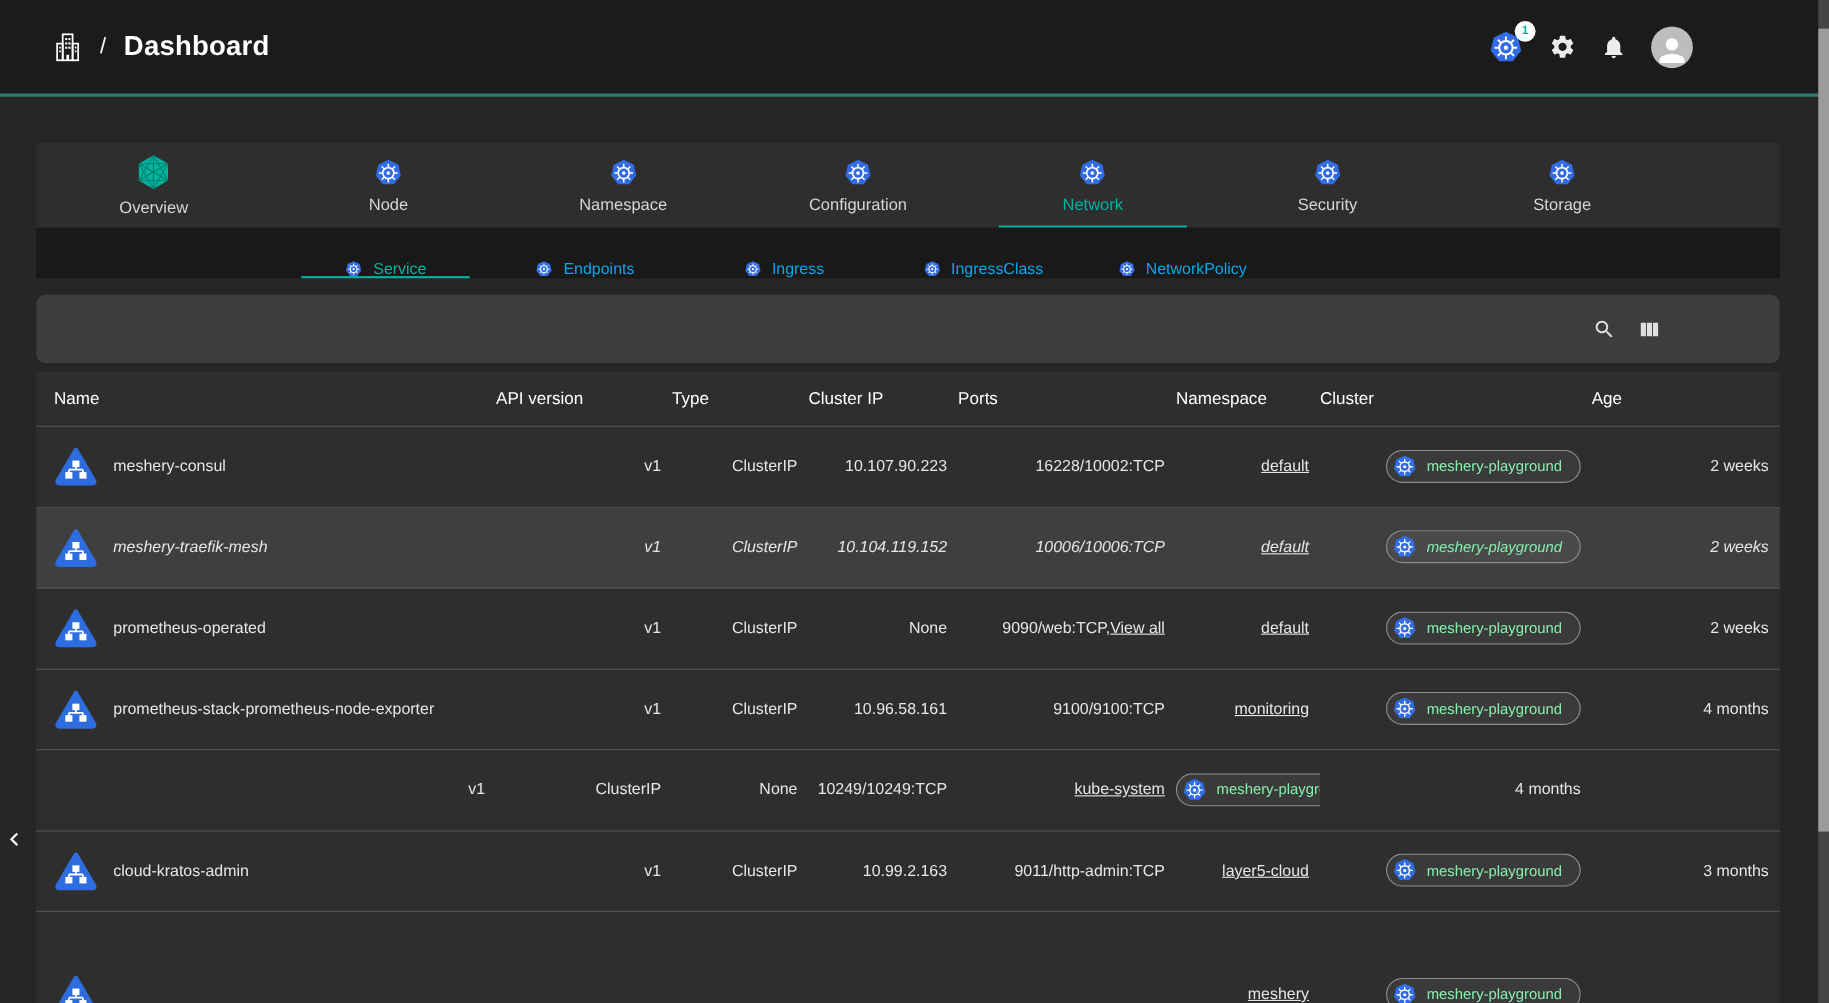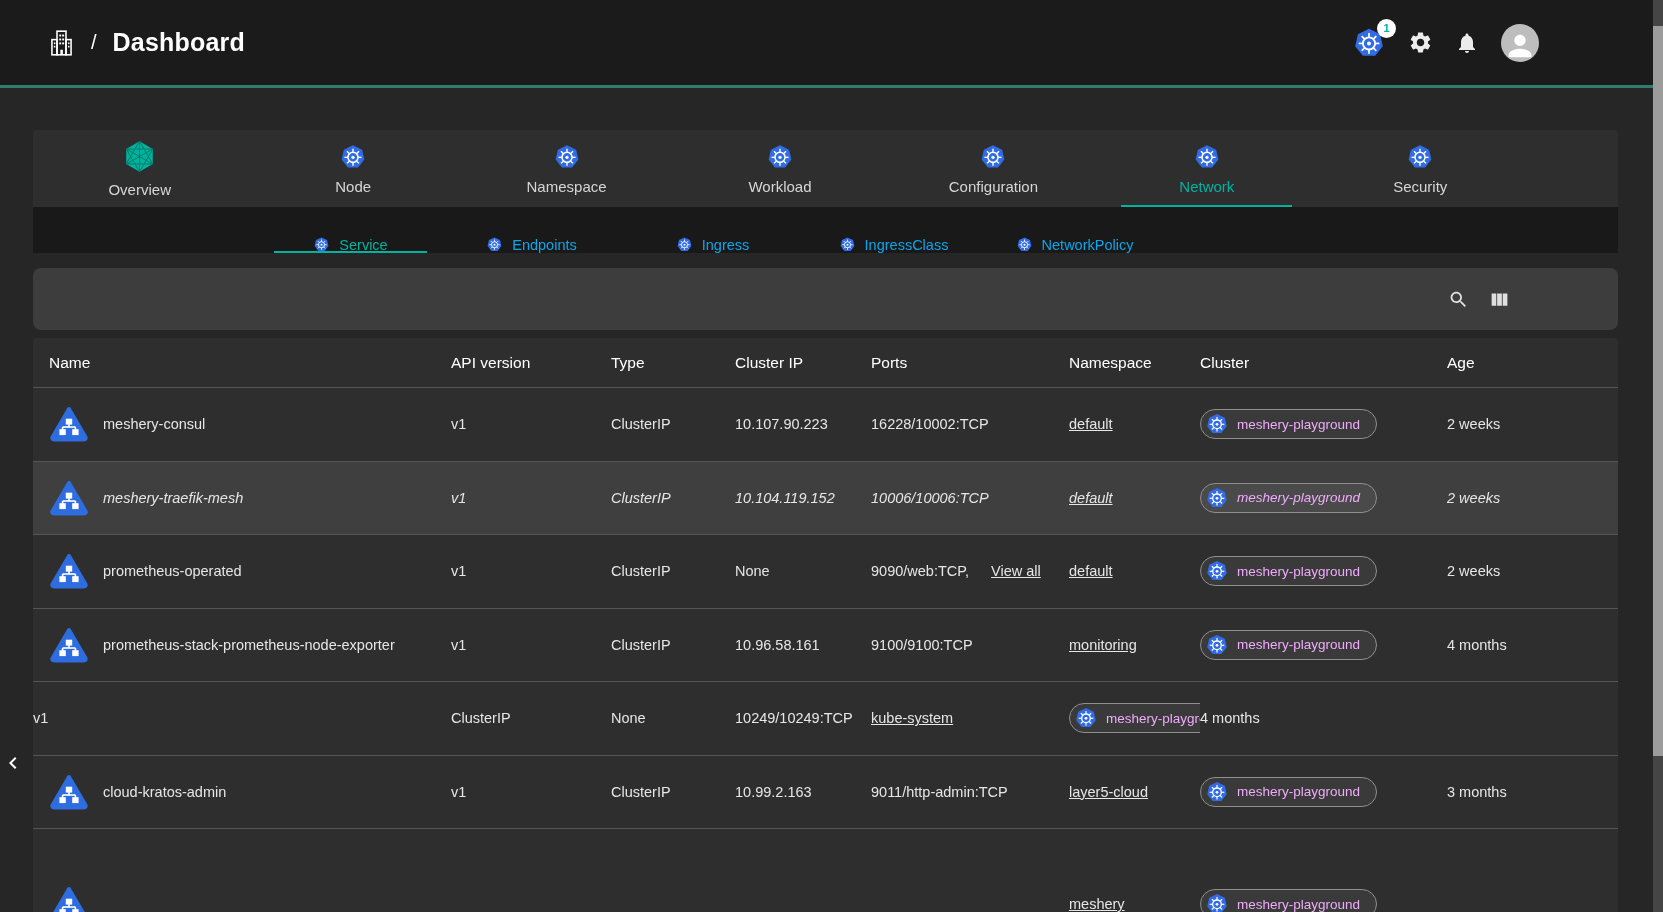--- a/index.html
+++ b/index.html
@@ -101,34 +101,34 @@
     position:absolute;top:338px;left:0;width:100%;
     background:var(--panel-bg);border-radius:4px 4px 0 0;
   }
   .trow,.thead{
     display:grid;
     grid-template-columns:418px 160px 124px 136px 198px 131px 247px 1fr;
     align-items:center;
   }
   .thead{height:50px;border-bottom:1px solid var(--divider);}
   .thead .cell{font-size:15.5px;font-weight:normal;color:#ffffff;}
-  .trow{height:73.5px;border-bottom:1px solid var(--divider);}
+  .trow{height:73.5px;border-bottom:1px solid var(--divider);text-align:right;}
   .trow.hovered{background:var(--row-hover);font-style:italic;}
   .trow.partial{height:150px;border-bottom:none;}
   .cell{font-size:14.5px;color:var(--text);padding-right:10px;overflow:hidden;white-space:nowrap;}
   .c-name{padding-left:16px;display:flex;align-items:center;gap:14px;}
   .svc-icon{width:40px;height:36px;flex:none;}
   .ns-link,.view-all{color:var(--text);text-decoration:underline;cursor:pointer;}
-  .view-all{margin-left:22px;}
+  .view-all{margin-left:0;}
   .chip{
     display:inline-flex;align-items:center;gap:8px;height:30px;max-width:198px;
     padding:0 16px 0 4px;border:1px solid #8f8f8f;border-radius:16px;
     background:rgba(255,255,255,0.06);cursor:pointer;
   }
-  .chip-label{font-size:13.5px;color:#f0abfc;}
+  .chip-label{font-size:13.5px;color:#86efac;}
   .chip-icon{width:24px;height:24px;flex:none;}
 </style>
 </head>
 <body>
 
 <svg width="0" height="0" style="position:absolute" aria-hidden="true">
   <defs>
     <symbol id="sym-k8s" viewBox="0 0 24 24">
       <polygon points="12,2 4.18,5.77 2.25,14.22 7.66,21.01 16.34,21.01 21.75,14.22 19.82,5.77" fill="#326CE5"></polygon>
       <circle cx="12" cy="12.3" r="4.3" fill="none" stroke="#fff" stroke-width="1.3"></circle>
@@ -263,52 +263,52 @@
   </div>
 
   <div class="tab">
     <svg class="tab-icon">
           <use href="#sym-k8s"></use>
         </svg>
     <span class="tab-label">Namespace</span>
 
   </div>
 
+
   <div class="tab">
     <svg class="tab-icon">
           <use href="#sym-k8s"></use>
         </svg>
-    <span class="tab-label">Workload</span>
-
+    <span class="tab-label">Configuration</span>
+
+  </div>
+
+  <div class="tab selected">
+    <svg class="tab-icon">
+          <use href="#sym-k8s"></use>
+        </svg>
+    <span class="tab-label">Network</span>
+    <span class="tab-indicator"></span>
   </div>
 
   <div class="tab">
     <svg class="tab-icon">
           <use href="#sym-k8s"></use>
         </svg>
-    <span class="tab-label">Configuration</span>
-
-  </div>
-
-  <div class="tab selected">
-    <svg class="tab-icon">
-          <use href="#sym-k8s"></use>
-        </svg>
-    <span class="tab-label">Network</span>
-    <span class="tab-indicator"></span>
+    <span class="tab-label">Security</span>
+
   </div>
 
   <div class="tab">
     <svg class="tab-icon">
           <use href="#sym-k8s"></use>
         </svg>
-    <span class="tab-label">Security</span>
-
-  </div>
-
+    <span class="tab-label">Storage</span>
+
+  </div>
 </nav>
 
   <nav class="subtabs-bar">
   <div class="subtab selected">
     <svg class="subtab-icon">
           <use href="#sym-k8s"></use>
         </svg>
     <span class="subtab-label">Service</span>
     <span class="subtab-indicator"></span>
   </div>

